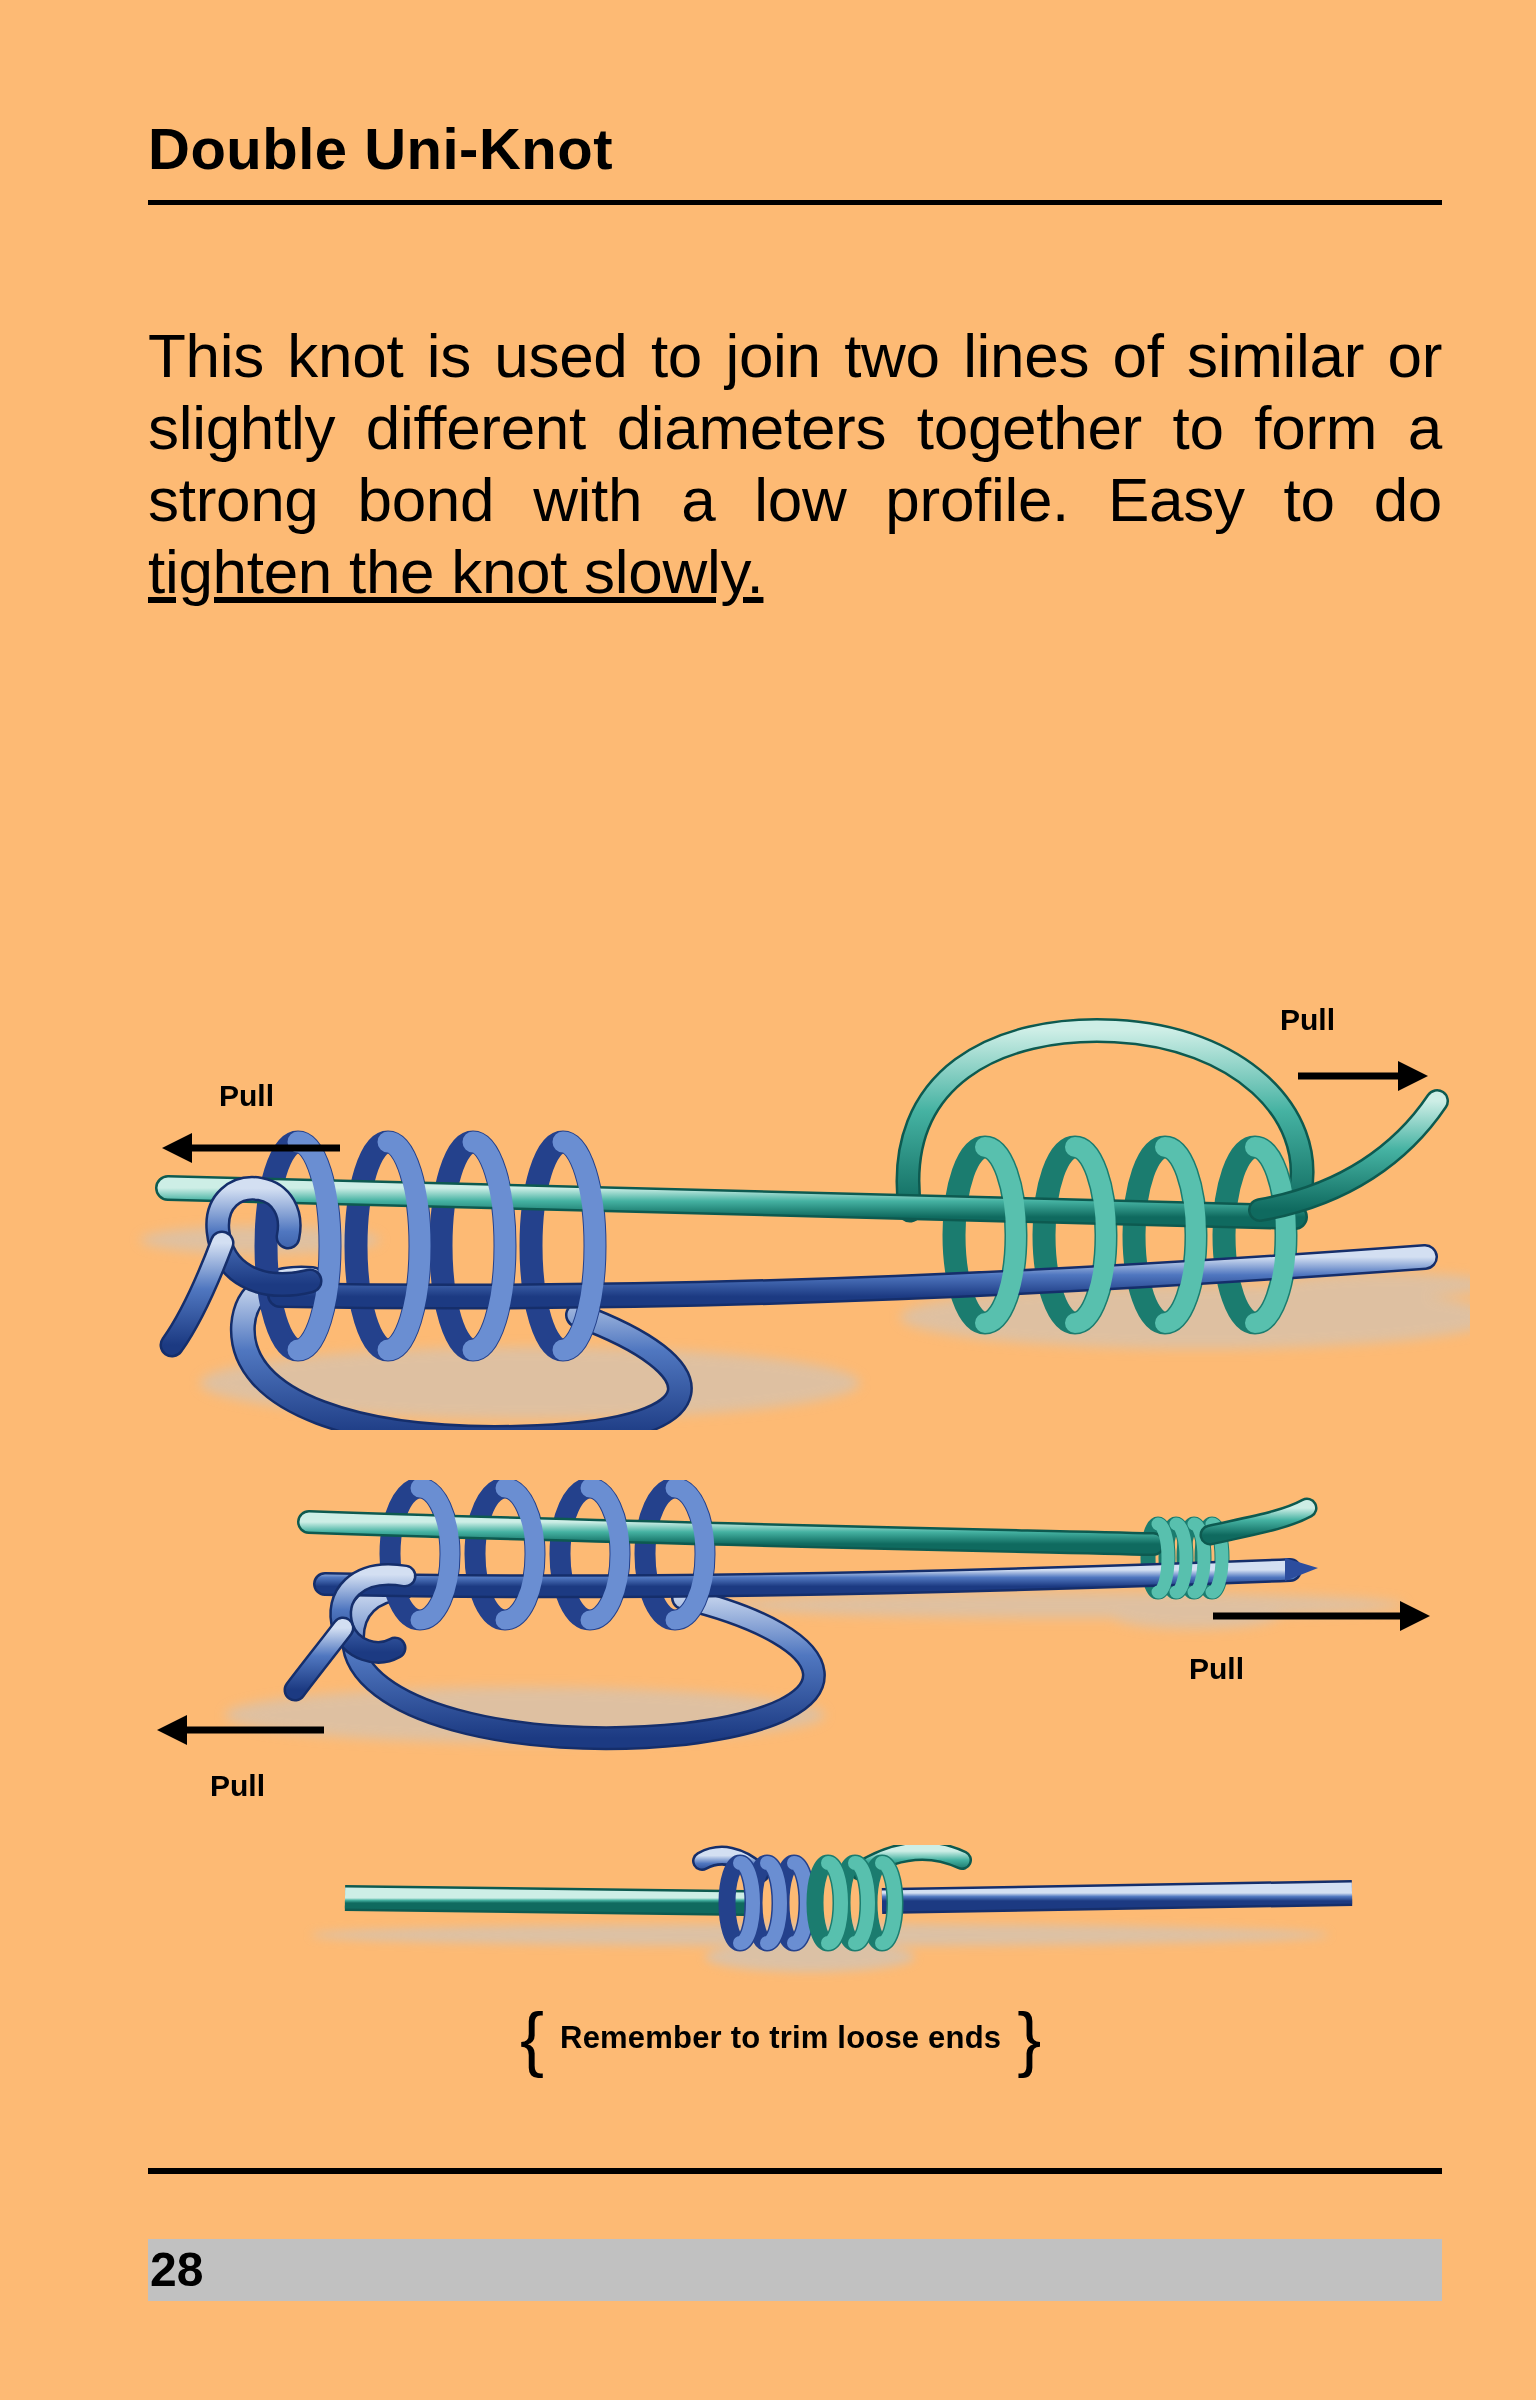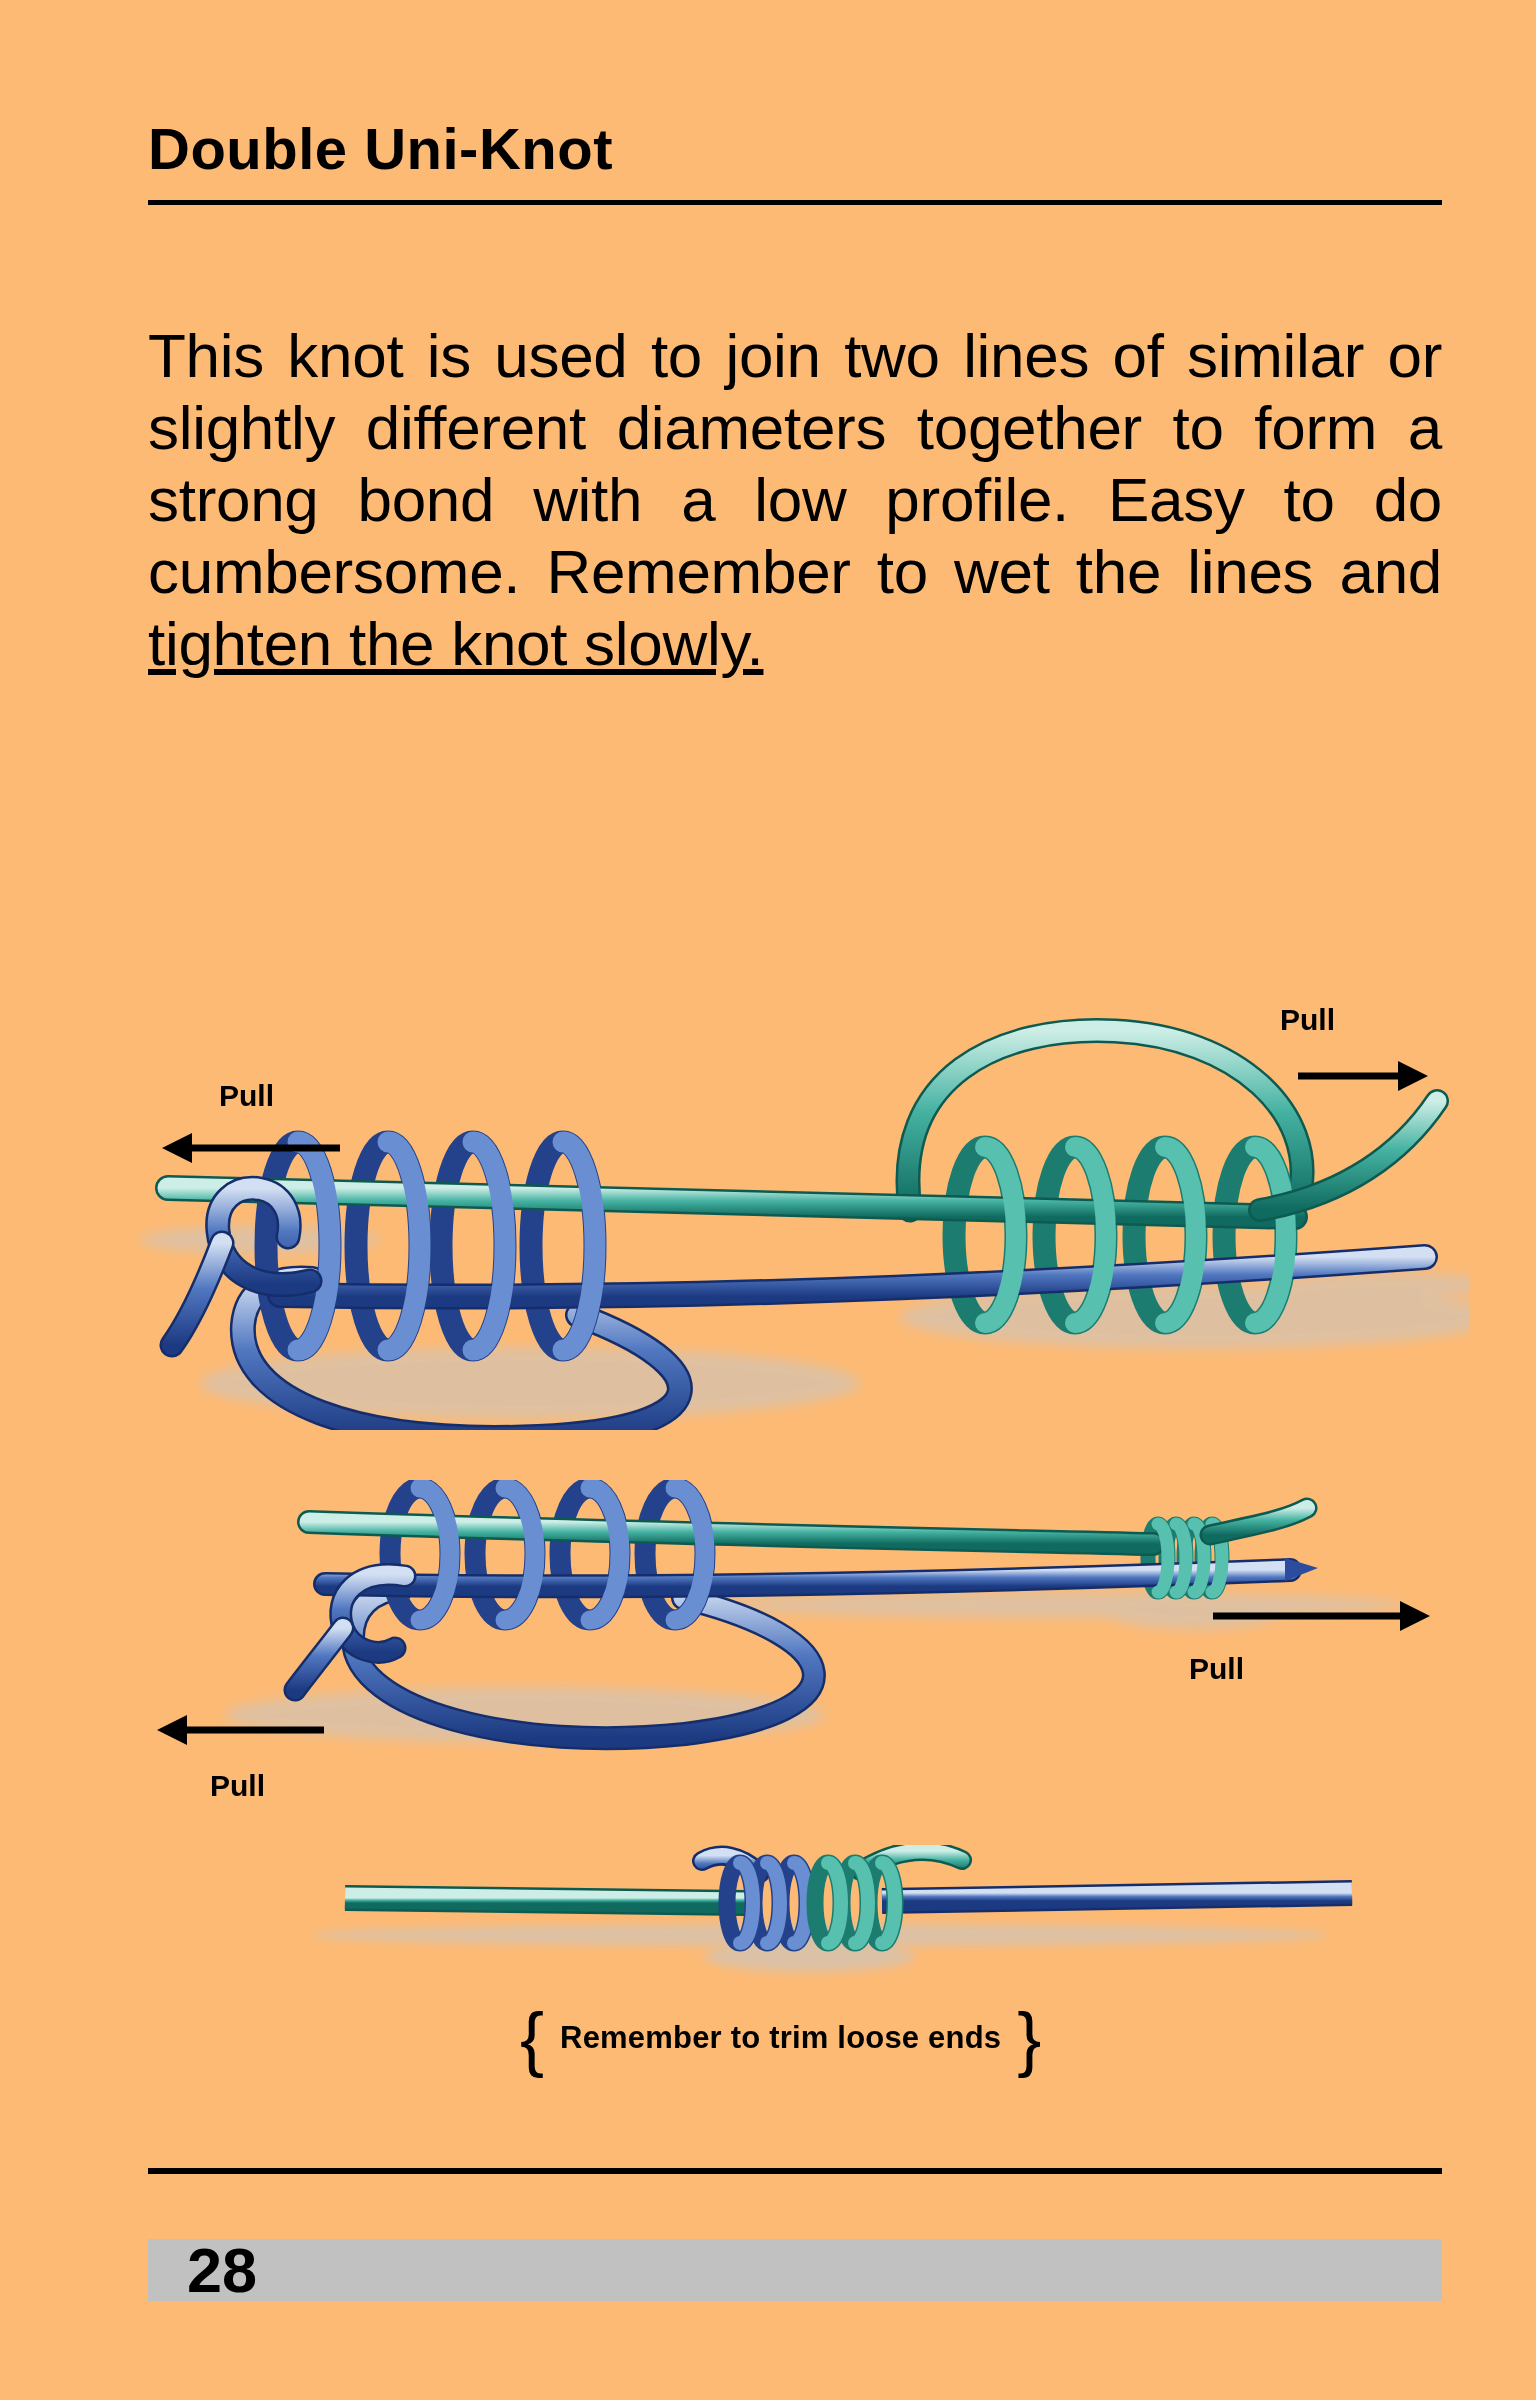--- a/index.html
+++ b/index.html
@@ -14,35 +14,34 @@
         line-height:72px;letter-spacing:-0.3px;}
   .bline{text-align:justify;text-align-last:justify;}
   .bline.last{text-align-last:left;text-decoration:underline;}
   .fig{position:absolute;}
   .pull{position:absolute;font-size:30px;font-weight:bold;line-height:52px;white-space:nowrap;}
   .caption{position:absolute;left:520px;top:2000px;display:flex;align-items:center;}
   .caption .brace{font-size:72px;font-weight:500;line-height:76px;}
   .caption .cap-text{font-size:31px;font-weight:bold;margin:0 16px;letter-spacing:0.2px;}
   .page-bar{position:absolute;left:148px;top:2239px;width:1294px;height:62px;
         background:#c1c1c1;display:flex;align-items:center;}
-  .page-num{font-size:63px;font-weight:bold;padding-left:2px;line-height:62px;margin-left:37px;}
+  .page-num{font-size:48px;font-weight:bold;padding-left:2px;line-height:62px;}
 </style>
 </head>
 <body>
 
 <div class="page">
 
   <div class="page-title">Double Uni-Knot</div>
   <div class="rule rule-top"></div>
 
   <div class="body-text">
     <div class="bline">This knot is used to join two lines of similar or</div>
     <div class="bline">slightly different diameters together to form a</div>
     <div class="bline">strong bond with a low profile.  Easy to do</div>
-    <div class="bline">cumbersome. Remember to wet the lines and</div>
     <div class="bline last">tighten the knot slowly.</div>
   </div>
 
   <svg class="fig" style="left:110px;top:985px;" width="1360" height="445" viewBox="0 0 1360 445">
     <defs>
       <linearGradient id="f1tv" x1="0" y1="0" x2="0" y2="1">
         <stop offset="0" stop-color="#cdeee6"></stop>
           <stop offset="0.45" stop-color="#45b2a2"></stop>
           <stop offset="1" stop-color="#0f6a5f"></stop>
       </linearGradient>

